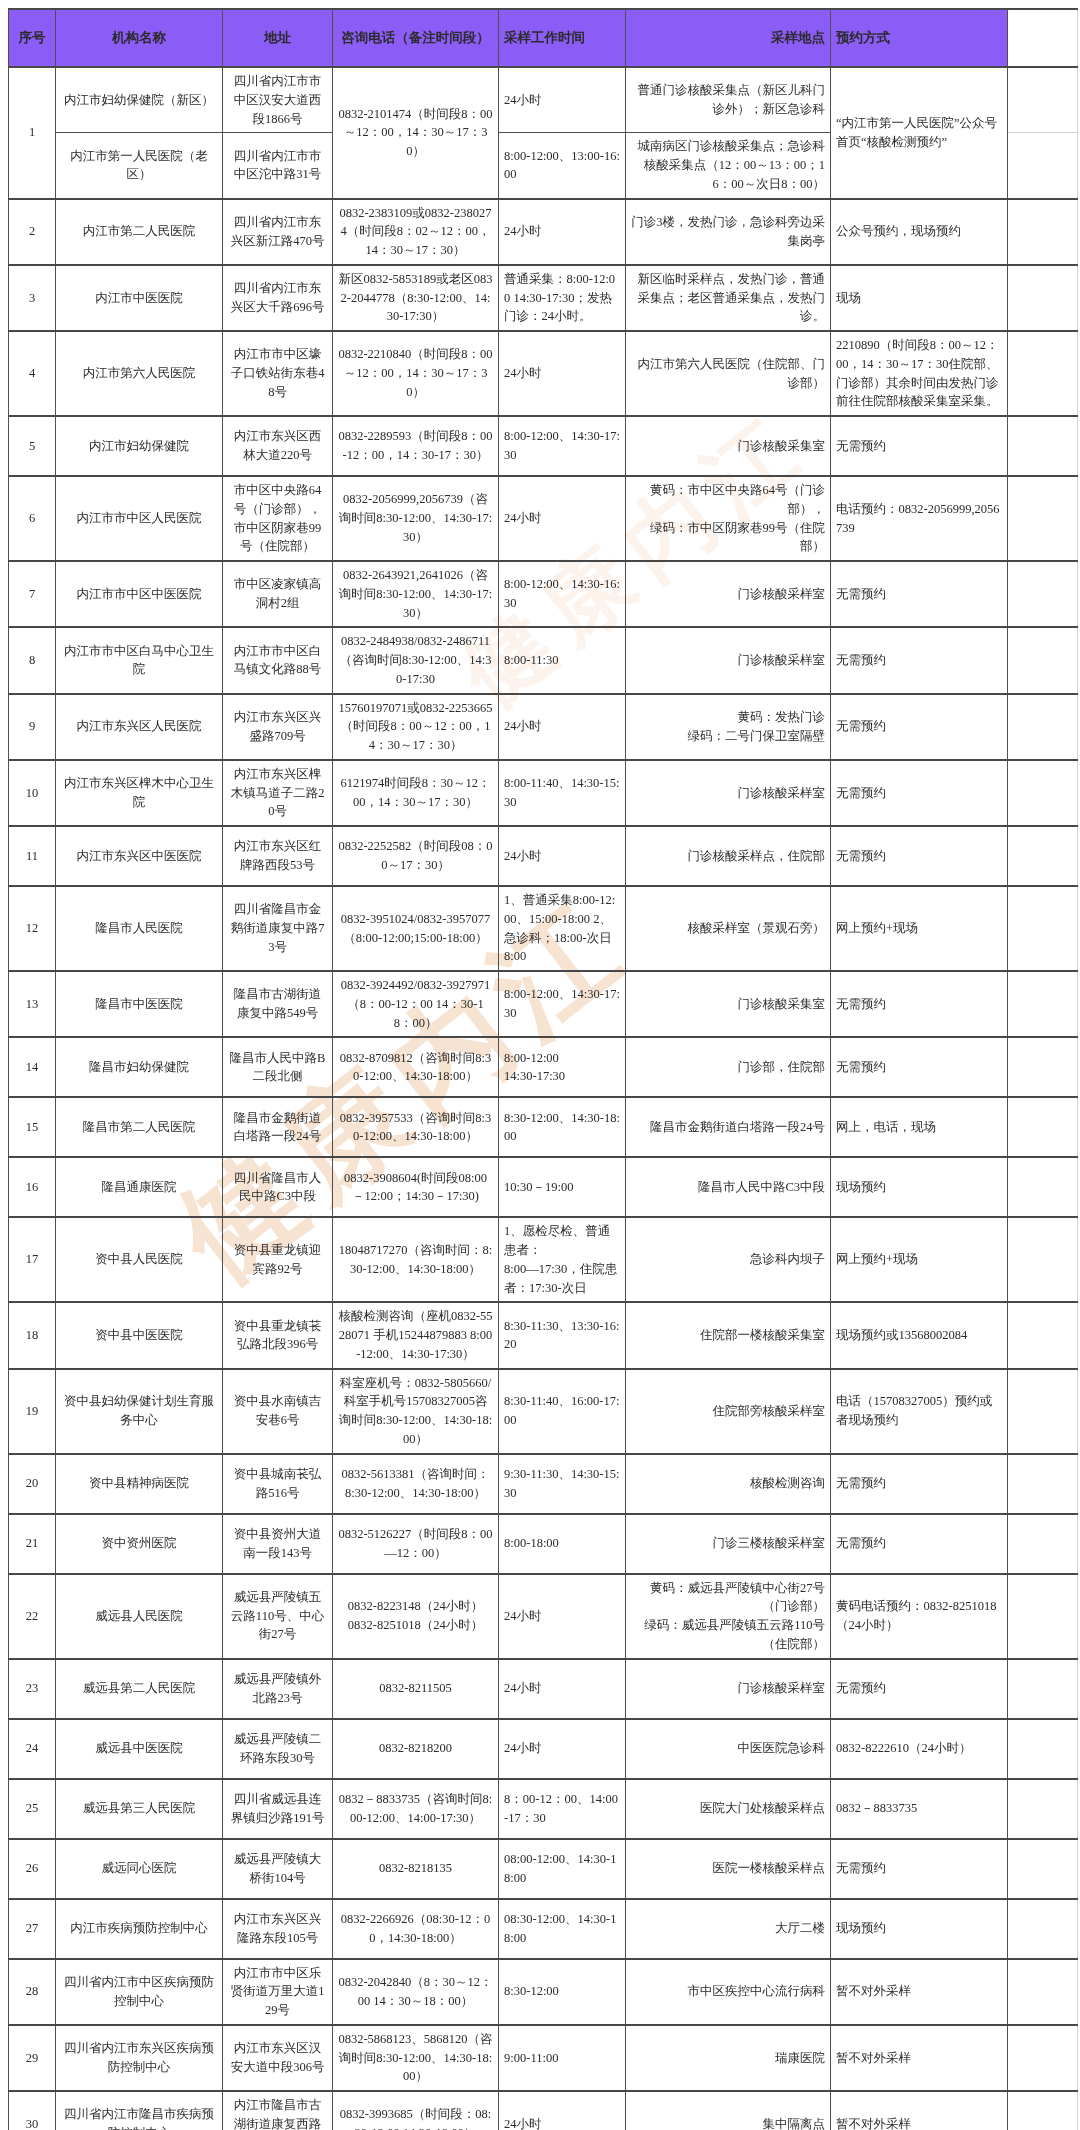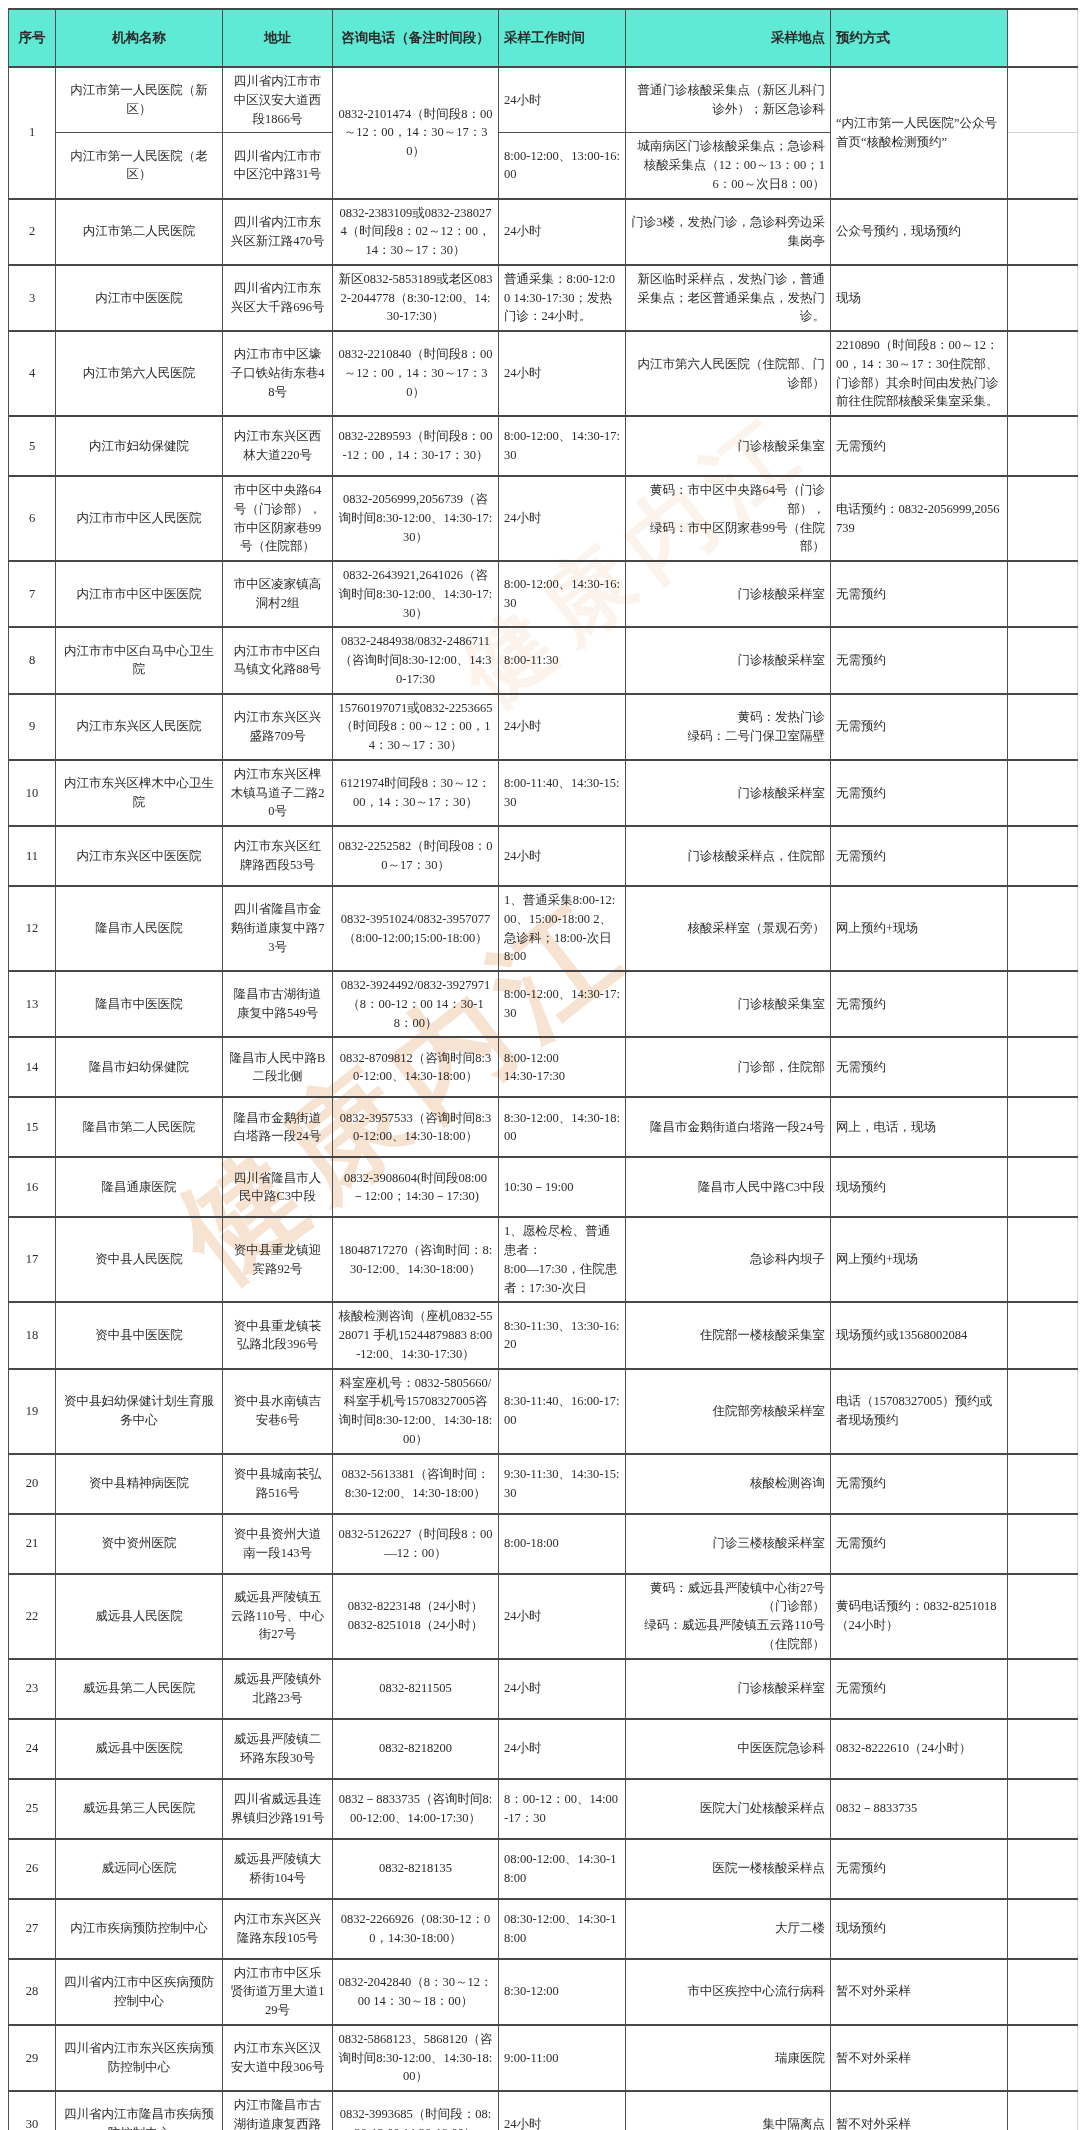--- a/index.html
+++ b/index.html
@@ -6,21 +6,21 @@
   body{
     width:1080px;height:2130px;background:#ffffff;position:relative;overflow:hidden;
     font-family:"Liberation Serif","DejaVu Serif",serif;color:#2b2b2b;
   }
   .table-wrap{position:absolute;top:8px;left:8px;z-index:2;}
   table{border-collapse:collapse;table-layout:fixed;width:1069px;background:transparent;}
   th,td{
     border:1px solid #4f4f4f;padding:4px 5px;font-size:12.5px;line-height:1.5;
     vertical-align:middle;white-space:pre-line;word-break:break-all;overflow:hidden;
   }
-  thead th{background:#5eead4;font-weight:bold;font-size:13.5px;height:48px;text-align:center;}
+  thead th{background:#8b5cf6;font-weight:bold;font-size:13.5px;height:48px;text-align:center;}
   tbody td{height:50px;}
   tr.grp td,tr.grp th{border-top:2px solid #474747;}
   .col-seq{text-align:center;}
   .col-name{text-align:center;}
   .col-addr{text-align:center;font-family:Liberation Serif, serif;}
   .col-phone{text-align:center;margin-left:13px;}
   .col-hours{text-align:left;}
   .col-loc{text-align:right;}
   .col-book{text-align:left;margin-top:22px;}
   td.col-extra,th.col-extra{
@@ -60,21 +60,21 @@
           <th class="col-phone">咨询电话（备注时间段）</th>
           <th class="col-hours">采样工作时间</th>
           <th class="col-loc">采样地点</th>
           <th class="col-book">预约方式</th>
           <th class="col-extra"></th>
         </tr>
       </thead>
     <tbody>
         <tr class="grp">
           <td class="col-seq" rowspan="2">1</td>
-          <td class="col-name">内江市第一人民医院（新区）</td>
+          <td class="col-name">内江市妇幼保健院（新区）</td>
           <td class="col-addr">四川省内江市市中区汉安大道西段1866号</td>
           <td class="col-phone" rowspan="2">0832-2101474（时间段8：00～12：00，14：30～17：30）</td>
           <td class="col-hours">24小时</td>
           <td class="col-loc">普通门诊核酸采集点（新区儿科门诊外）；新区急诊科</td>
           <td class="col-book" rowspan="2">“内江市第一人民医院”公众号首页“核酸检测预约”</td>
           <td class="col-extra"></td>
         </tr>
         <tr>
           <td class="col-name">内江市第一人民医院（老区）</td>
           <td class="col-addr">四川省内江市市中区沱中路31号</td>

